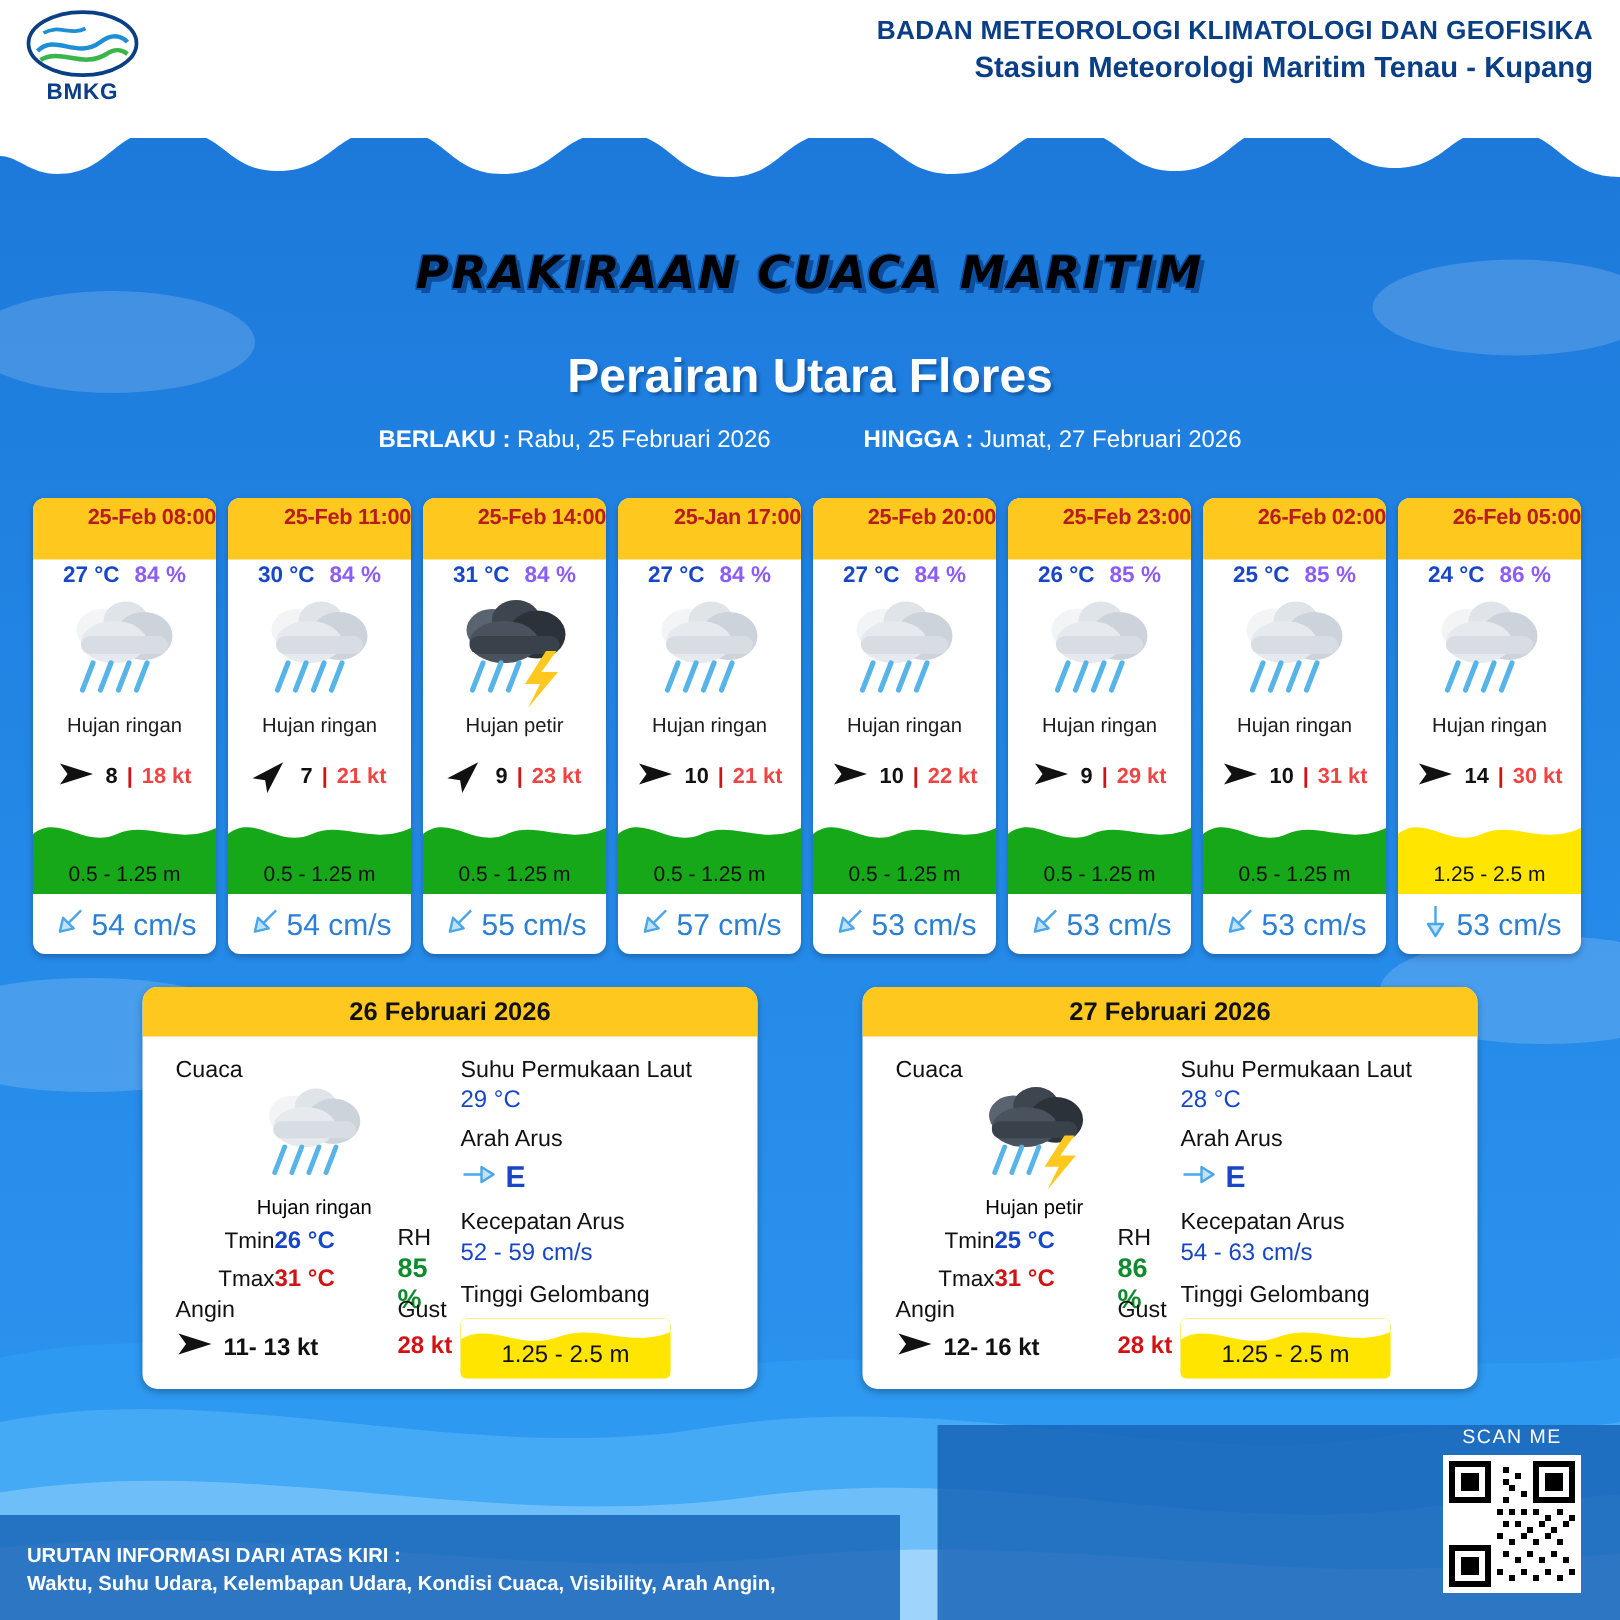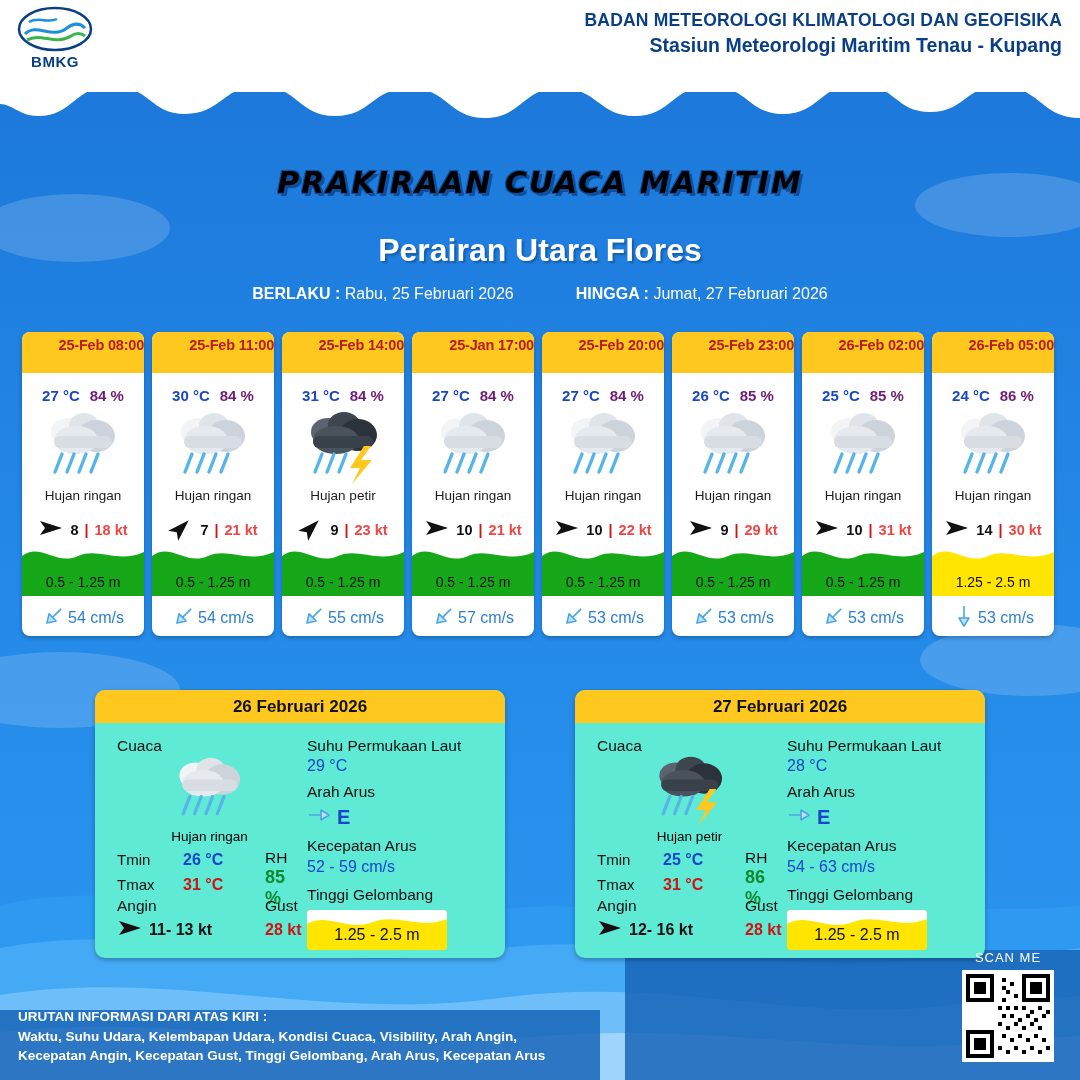--- a/index.html
+++ b/index.html
@@ -58,69 +58,68 @@
   .card {
     width: 122px; background: #ffffff; border-radius: 8px;
     box-shadow: 0 2px 4px rgba(0,0,0,.25);
     overflow: hidden; position: relative; height: 304px;
   }
   .card-head {
     background: #ffc81e; color: #b91c1c; font-weight: bold; font-size: 14.5px;
     text-align: right; padding: 5px 0 20px; letter-spacing: -.2px;
   }
   .card-temp {
-    display: flex; justify-content: center; gap: 10px; padding-top: 14px;
+    display: flex; justify-content: center; gap: 10px; padding-top: 2px;
     font-size: 15px; font-weight: bold;
   }
   .temp-v { color: #1846c8; }
-  .hum-v { color: #701a75; }
+  .hum-v { color: #8b5cf6; }
   .card-icon { height: 80px; display: flex; align-items: center; justify-content: center; margin-top: 2px; }
   .card-cond { text-align: center; font-size: 13.5px; color: #1b1b1b; margin-top: 2px; }
   .card-wind {
     display: flex; align-items: center; justify-content: center; gap: 6px;
     margin-top: 16px; font-size: 14.5px; font-weight: bold;
   }
   .wind-dir-num { color: #111; }
   .wind-sep { color: #d01414; }
   .wind-spd { color: #ef4444; text-align: right; }
   .wave-band {
     position: absolute; bottom: 40px; left: 0; width: 100%; height: 56px;
   }
   .wave-text {
     position: absolute; bottom: 46px; left: 0; width: 100%; text-align: center;
     font-size: 14px; color: #111; font-weight: normal;
   }
   .card-curr {
     position: absolute; bottom: 6px; left: 0; width: 100%;
     display: flex; align-items: center; justify-content: center; gap: 2px;
-    font-size: 16px; color: #2b7fd4;
+    font-size: 20px; color: #2b7fd4;
   }
 
   
   .daily-wrap {
     position: absolute; top: 658px; left: 0; width: 1080px; z-index: 4;
     display: flex; justify-content: center; gap: 70px;
   }
   .daily {
-    width: 410px; background: #5eead4; border-radius: 10px;
+    width: 410px; background: #ffffff; border-radius: 10px;
     box-shadow: 0 2px 5px rgba(0,0,0,.28); overflow: hidden; position: relative;
     height: 268px;
-    margin-top: 32px;
   }
   .daily-head {
     background: #ffc81e; color: #111; font-weight: bold; font-size: 17px;
     text-align: center; padding: 7px 0 6px;
   }
   .daily-body { position: relative; height: 100%; }
   .dl { position: absolute; left: 22px; top: 14px; width: 185px; }
   .dr { position: absolute; left: 212px; top: 14px; width: 190px; }
   .lbl { font-size: 15.5px; color: #111; }
   .dcond-icon { height: 68px; display:flex; align-items:flex-end; justify-content:center; margin-top: 4px; }
   .dcond-text { text-align: center; font-size: 13.5px; margin-top: 2px; }
-  .row2 { display: flex; align-items: baseline; margin-top: 7px; }
+  .row2 { display: flex; align-items: baseline; margin-top: 7px; text-align: right; }
   .k { font-size: 15px; color: #111; width: 66px; }
   .v-blue { font-size: 16px; font-weight: bold; color: #1846c8; }
   .v-red { font-size: 16px; font-weight: bold; color: #d01414; }
   .v-green { font-size: 18px; font-weight: bold; color: #0f8a2e; }
   .rh-box { position: absolute; left: 148px; top: 112px; text-align: left; }
   .gust-box { position: absolute; left: 148px; top: 160px; }
   .angin-row { position: absolute; left: 0px; top: 160px; }
   .wind-line { display: flex; align-items: center; gap: 6px; margin-top: 4px; }
   .wind-line b { font-size: 16px; color: #111; }
   .sst-v { font-size: 16px; color: #1846c8; margin-top: 2px; }
@@ -704,21 +703,20 @@
           <span>1.25 - 2.5 m</span>
         </div>
       </div>
     </div>
     </div>
   </div>
 
 <div class="footer-note">
   <div>URUTAN INFORMASI DARI ATAS KIRI :</div>
   <div>Waktu, Suhu Udara, Kelembapan Udara, Kondisi Cuaca, Visibility, Arah Angin,</div>
-  <div>Kecepatan Angin, Kecepatan Gust, Tinggi Gelombang, Arah Arus, Kecepatan Arus</div>
 </div>
 
 <div class="scan">
   <div class="scan-label">SCAN ME</div>
   <div class="qr">
     <svg width="84" height="84" viewBox="0 0 21 21" shape-rendering="crispEdges">
       <rect width="21" height="21" fill="#fff"></rect>
       <g fill="#000">
         <rect x="0" y="0" width="7" height="1"></rect>
           <rect x="0" y="6" width="7" height="1"></rect>

